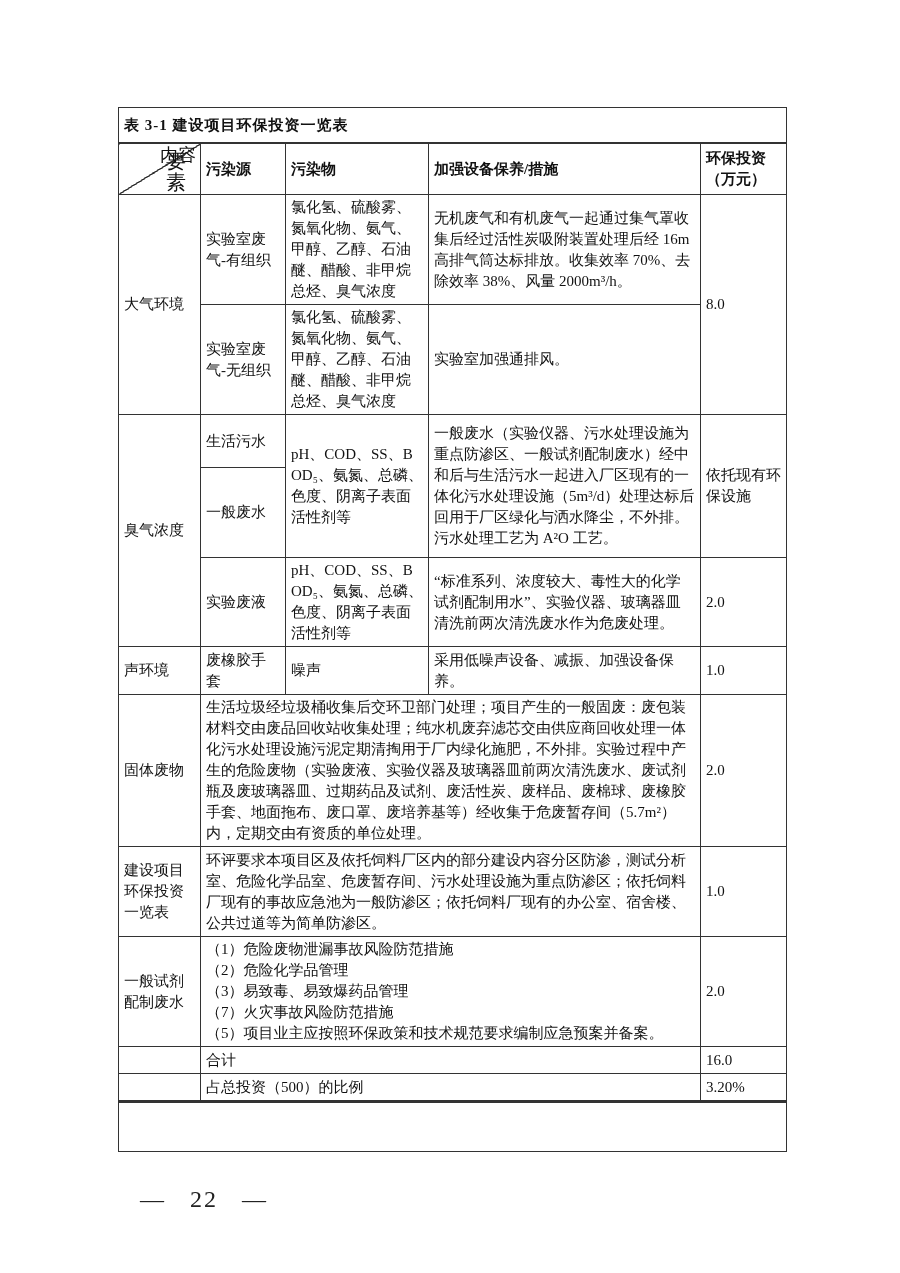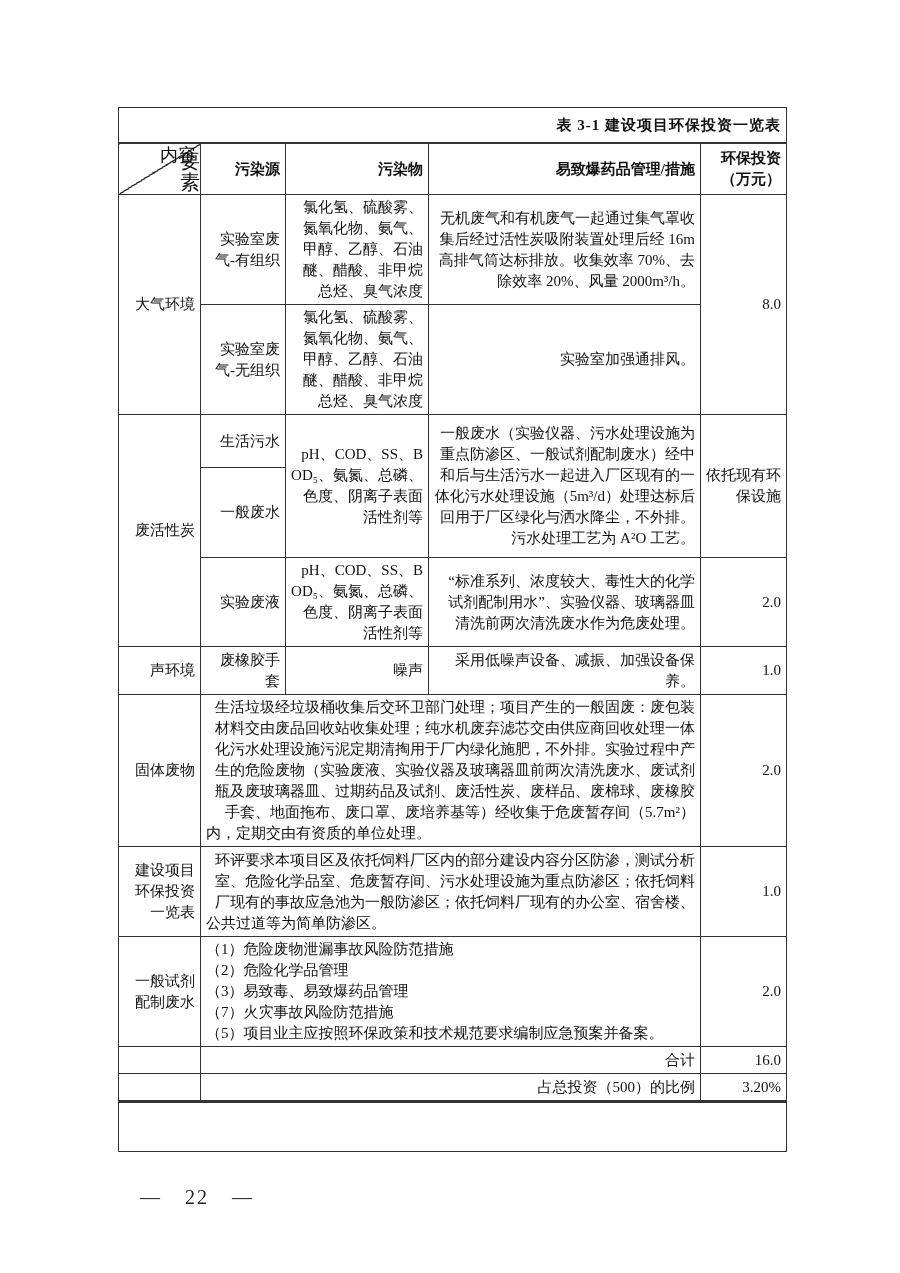--- a/index.html
+++ b/index.html
@@ -8,21 +8,21 @@
     font-family:"Liberation Serif","DejaVu Serif","DejaVu Sans",serif;
     color:#111111;
   }
   .doc-table{
     position:absolute;left:118px;top:107px;width:668px;
     border-collapse:collapse;table-layout:fixed;
   }
   .doc-table td{
     border:1px solid #333333;
     font-size:15px;line-height:21px;
-    text-align:right;vertical-align:middle;
+    text-align:left;vertical-align:middle;
     padding:2px 5px;color:#111111;
     overflow:hidden;word-break:break-all;
   }
   .title-cell{
     border-bottom:2px solid #333333 !important;
     font-weight:bold;font-size:17px;height:30px;letter-spacing:1px;
   }
   .justify{
     text-align:justify;text-align-last:left;
     padding:4px 8px;line-height:20px;
@@ -34,21 +34,21 @@
   .corner{
     position:relative;padding:0;height:46px;
     background-image:linear-gradient(to bottom right,
       transparent calc(50% - 0.7px), #333333 calc(50% - 0.7px),
       #333333 calc(50% + 0.7px), transparent calc(50% + 0.7px));
   }
   .corner .c-top{position:absolute;top:1px;right:4px;font-size:18px;}
   .corner .c-bottom{position:absolute;bottom:1px;left:3px;font-size:20px;margin-left:44px;}
   .head-cell{font-weight:bold;font-size:15px;}
   .footer-page{
-    position:absolute;left:140px;top:1186px;font-size:20px;
+    position:absolute;left:140px;top:1186px;font-size:24px;
     letter-spacing:2px;word-spacing:16px;color:#222222;
   }
 </style>
 </head>
 <body>
 
 <table class="doc-table">
   <colgroup>
     <col style="width:82px">
       <col style="width:85px">
@@ -62,41 +62,41 @@
     <td colspan="5" class="title-cell">表 3-1  建设项目环保投资一览表</td>
   </tr>
 
   <tr style="height:46px">
     <td class="corner">
       <span class="c-top">内容</span>
       <span class="c-bottom">要素</span>
     </td>
     <td class="head-cell">污染源</td>
     <td class="head-cell">污染物</td>
-    <td class="head-cell">易致爆药品管理/措施</td>
+    <td class="head-cell">加强设备保养/措施</td>
     <td class="head-cell pre">环保投资
 （万元）</td>
   </tr>
 
   <tr style="height:106px">
     <td rowspan="2">大气环境</td>
     <td>实验室废气-有组织</td>
     <td>氯化氢、硫酸雾、氮氧化物、氨气、甲醇、乙醇、石油醚、醋酸、非甲烷总烃、臭气浓度</td>
-    <td>无机废气和有机废气一起通过集气罩收集后经过活性炭吸附装置处理后经 16m 高排气筒达标排放。收集效率 70%、去除效率 20%、风量 2000m³/h。</td>
+    <td>无机废气和有机废气一起通过集气罩收集后经过活性炭吸附装置处理后经 16m 高排气筒达标排放。收集效率 70%、去除效率 38%、风量 2000m³/h。</td>
     <td rowspan="2">8.0</td>
   </tr>
 
   <tr style="height:100px">
     <td>实验室废气-无组织</td>
     <td>氯化氢、硫酸雾、氮氧化物、氨气、甲醇、乙醇、石油醚、醋酸、非甲烷总烃、臭气浓度</td>
     <td>实验室加强通排风。</td>
   </tr>
 
   <tr style="height:53px">
-    <td rowspan="3">废活性炭</td>
+    <td rowspan="3">臭气浓度</td>
     <td>生活污水</td>
     <td rowspan="2">pH、COD、SS、BOD₅、氨氮、总磷、色度、阴离子表面活性剂等</td>
     <td rowspan="2">一般废水（实验仪器、污水处理设施为重点防渗区、一般试剂配制废水）经中和后与生活污水一起进入厂区现有的一体化污水处理设施（5m³/d）处理达标后回用于厂区绿化与洒水降尘，不外排。污水处理工艺为 A²O 工艺。</td>
     <td rowspan="2">依托现有环保设施</td>
   </tr>
 
   <tr style="height:90px">
     <td>一般废水</td>
   </tr>
 

